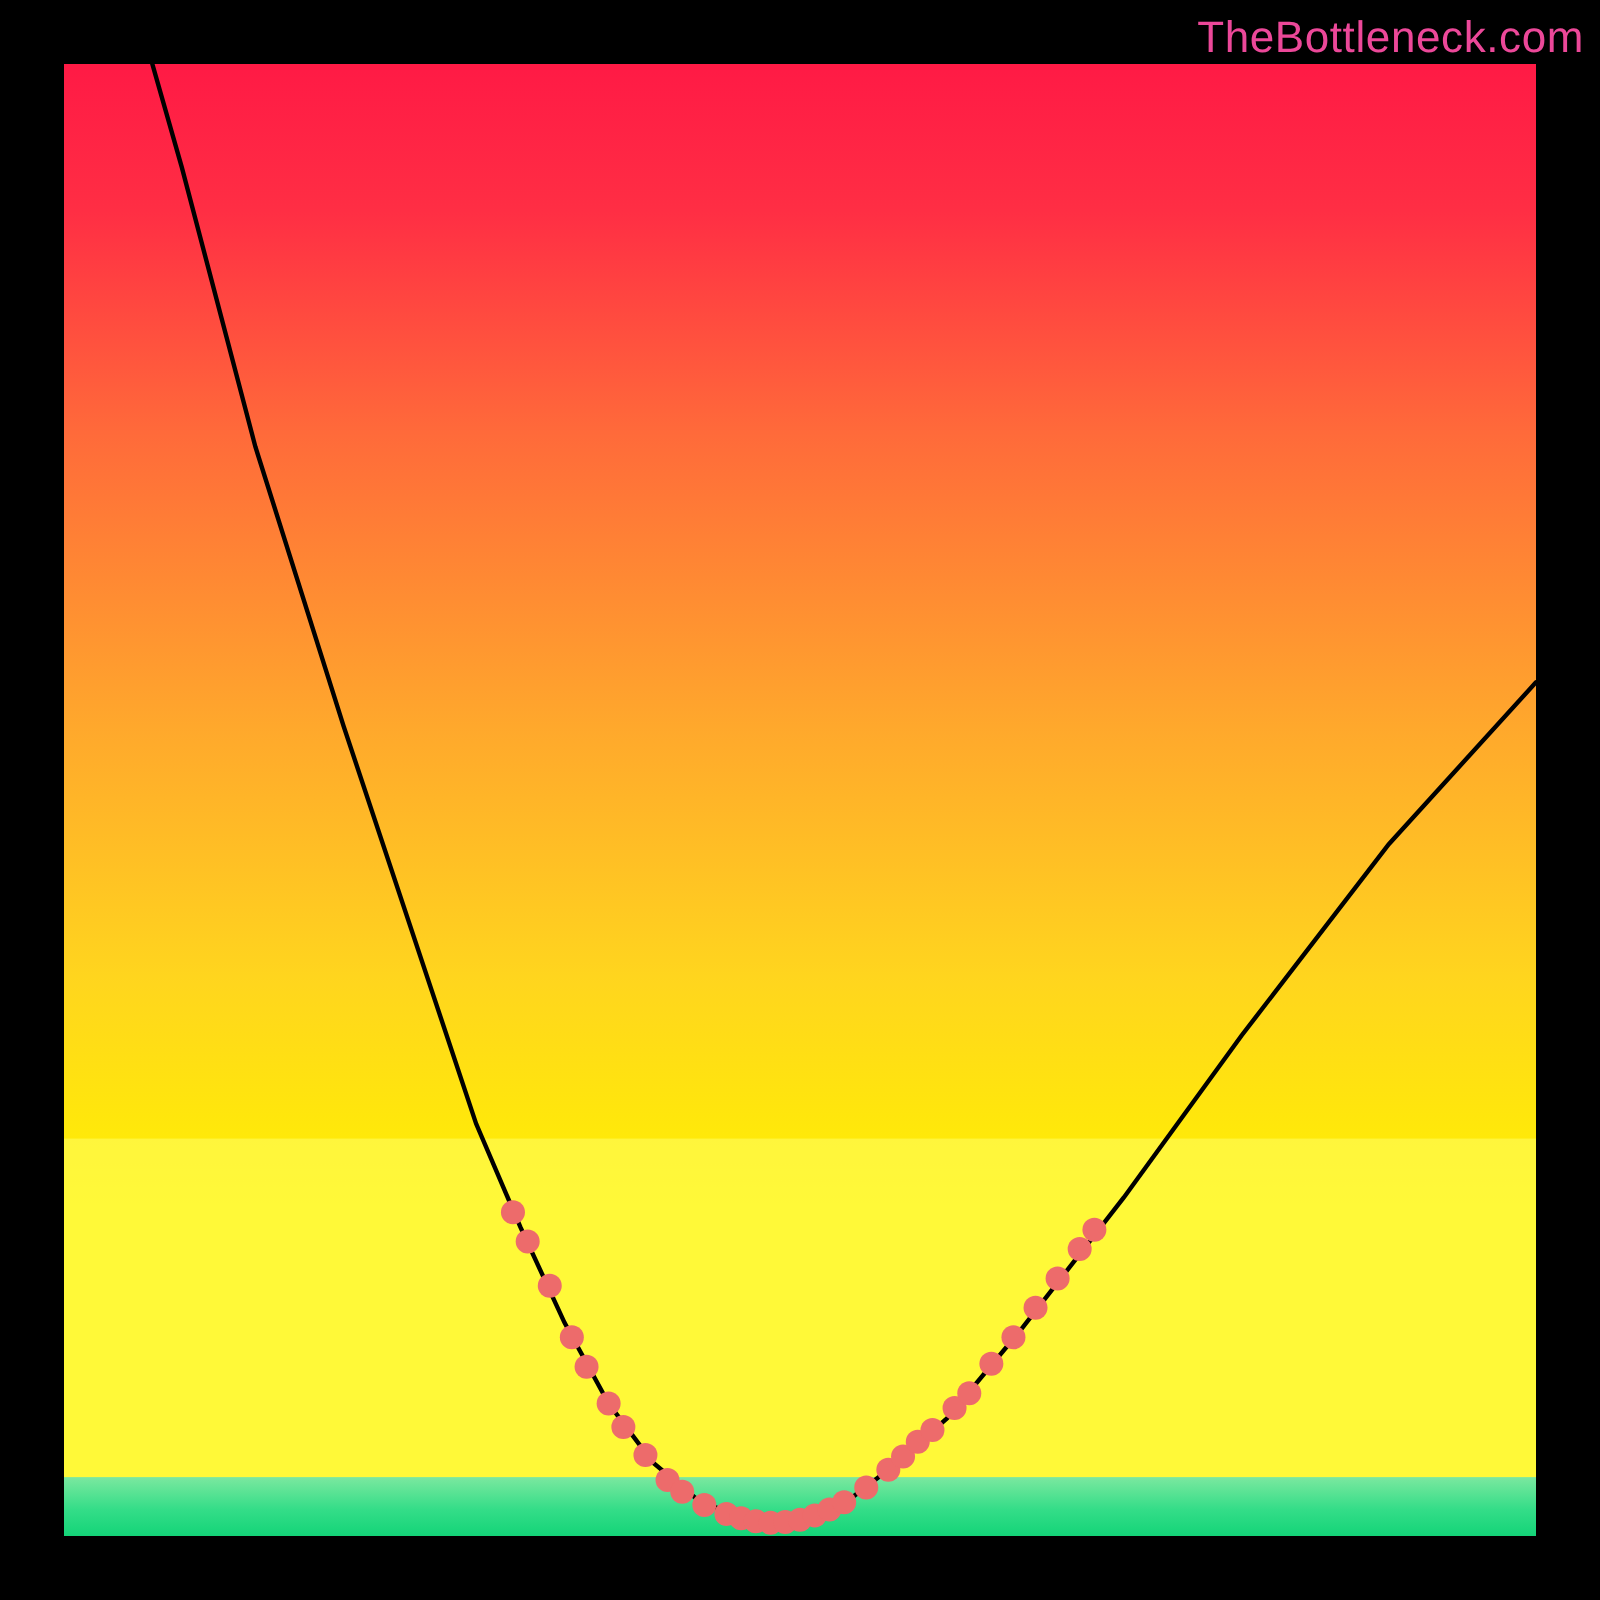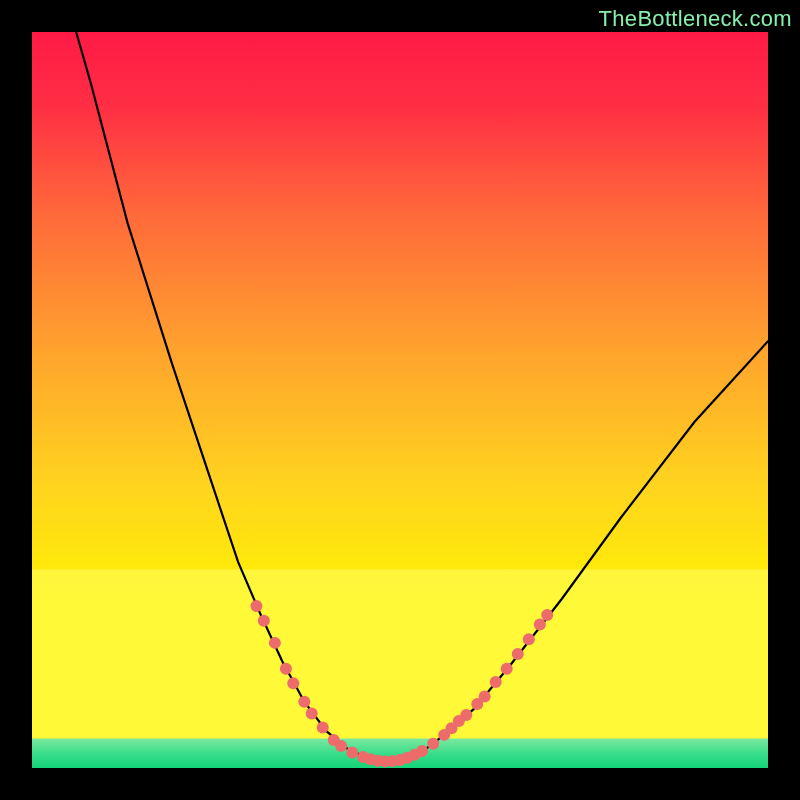--- a/index.html
+++ b/index.html
@@ -33,21 +33,21 @@
     width: 736px;
     height: 736px;
     display: block;
   }
   .watermark {
     position: absolute;
     top: 6px;
     right: 8px;
     font-size: 22px;
     font-weight: 500;
-    color: #86efac;
+    color: #ec4899;
     letter-spacing: 0.3px;
     user-select: none;
   }
 </style>
 </head>
 <body>
 
 <div class="frame">
 
   <div class="watermark">TheBottleneck.com</div>

